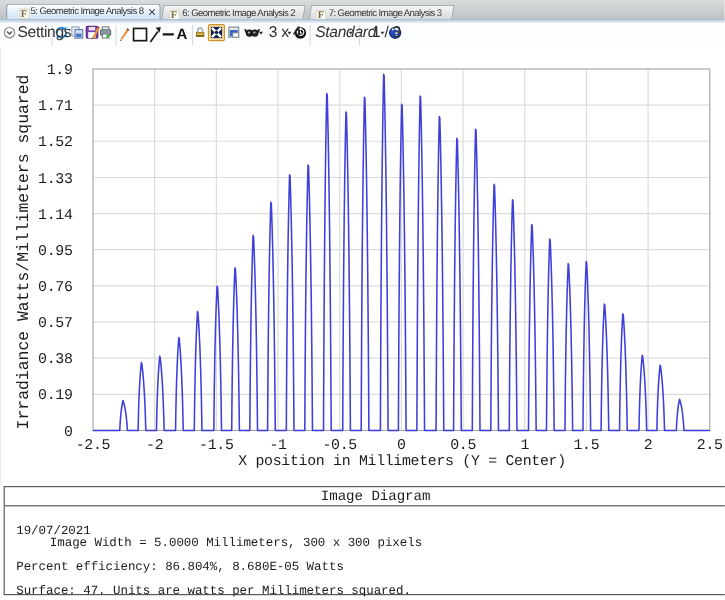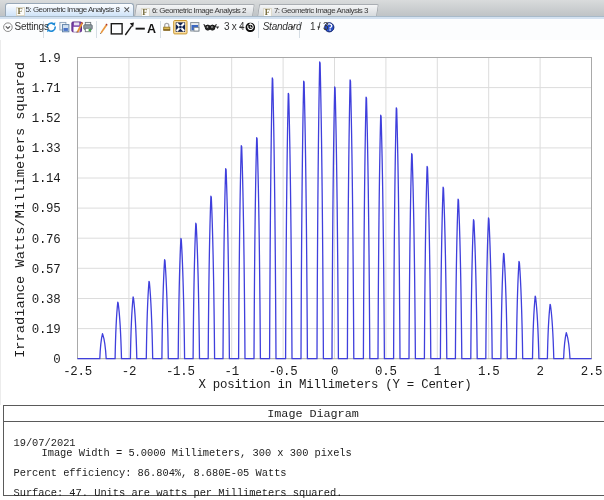--- a/index.html
+++ b/index.html
@@ -20,21 +20,21 @@
         box-sizing:border-box;transform:skewX(-9deg);}
   .tab.inactive .inner{transform:skewX(9deg);position:absolute;left:0;top:0;width:100%;height:100%;}
   #tab2{left:135px;width:119px;}
   #tab3{left:258px;width:120px;}
   .ficon{position:absolute;top:3px;width:7px;height:7px;background:#fcfcfa;
          border:1px solid #dcd8c8;font-family:"Liberation Serif",serif;font-weight:bold;
          font-size:8.5px;line-height:7.5px;color:#756a3a;text-align:center;}
   .closex{position:absolute;top:0.5px;font-size:9px;color:#4a4a4a;}
   #toolbar{position:absolute;left:0;top:19px;width:604px;height:21px;background:#fcfdfe;}
   .sep{position:absolute;top:1.5px;height:17px;width:1px;background:#d5dde4;}
-  .tbtxt{position:absolute;font-size:10px;line-height:10px;top:21.5px;color:#333;letter-spacing:-0.25px;white-space:nowrap;}
+  .tbtxt{position:absolute;font-size:13px;line-height:10px;top:21.5px;color:#333;letter-spacing:-0.25px;white-space:nowrap;}
   #chart{position:absolute;left:0;top:40px;width:604px;height:365px;background:#ffffff;
          border-left:1px solid #ececec;box-sizing:border-box;}
   .mono{font-family:"Liberation Mono",monospace;color:#1c1c1c;}
   #panel{position:absolute;left:3px;top:405px;width:604px;height:91px;
          border:1px solid #5a5a5a;box-sizing:border-box;background:#fff;}
   #phead{position:absolute;left:0;top:0;width:100%;height:15px;border-bottom:1px solid #5a5a5a;}
   #ptitle{position:absolute;left:309px;top:1px;font-size:11.8px;letter-spacing:-0.05px;transform:translateX(-50%);white-space:nowrap;}
   .pline{position:absolute;left:9.5px;font-size:10.4px;letter-spacing:-0.03px;white-space:pre;}
 </style>
 </head>

